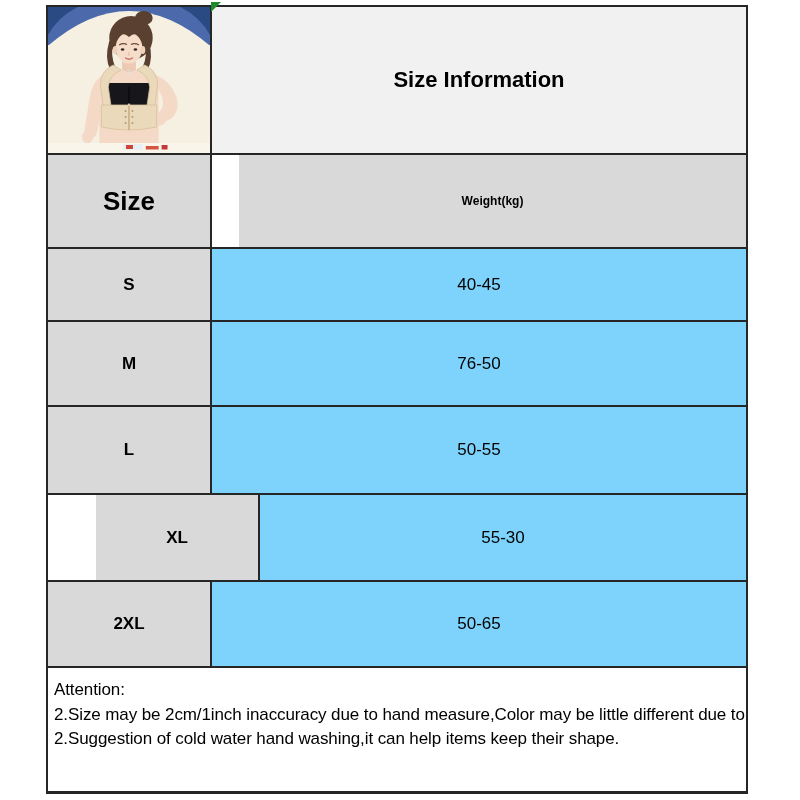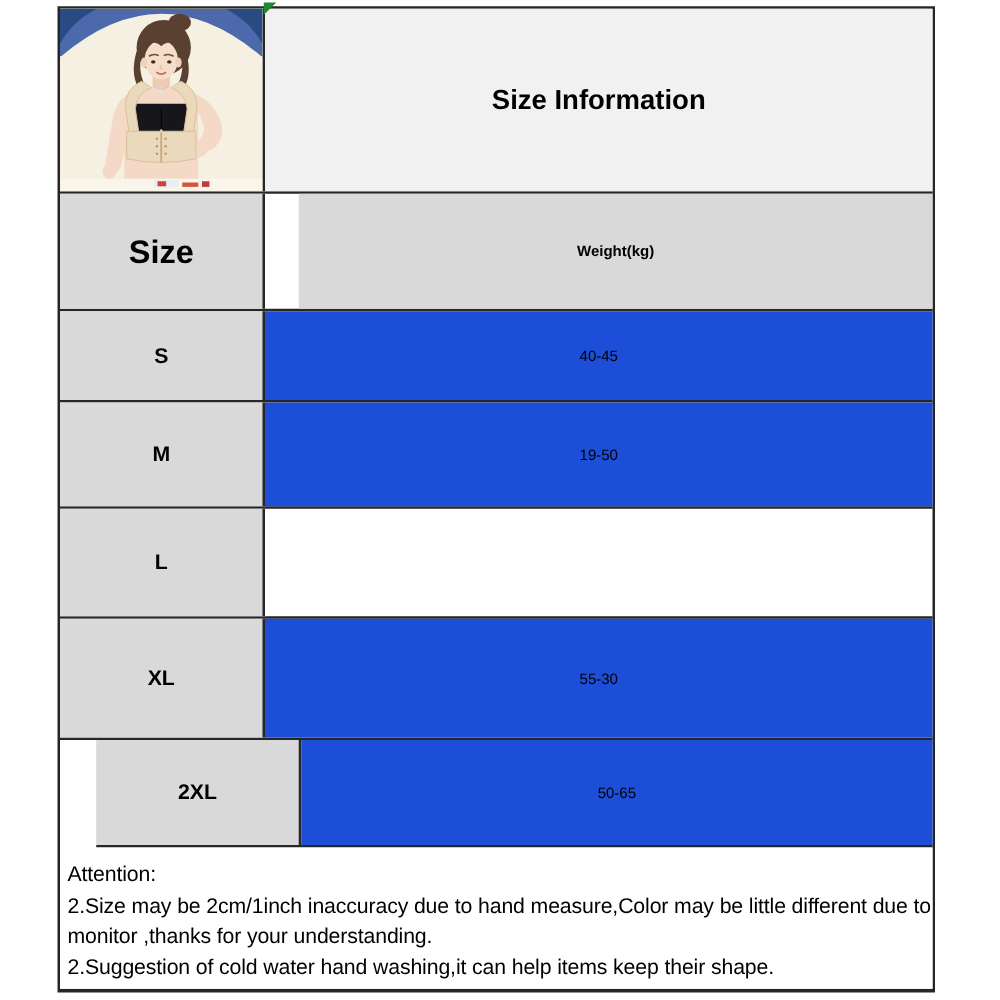--- a/index.html
+++ b/index.html
@@ -21,26 +21,26 @@
   .title-text { font-size:22px; font-weight:bold;text-align:right; }
   .corner-marker {
     position:absolute; top:-5px; left:-1px; width:0; height:0;
     border-top:10px solid #1e8a2d; border-right:10px solid transparent;
   }
   .r-head { height:94px;gap:27px; }
   .r-head .cell { background:#d9d9d9; }
   .size-head { font-size:26px; font-weight:bold; }
   .weight-head { font-size:12px; font-weight:bold; }
   .r-data .col-a { background:#d9d9d9; font-size:17px; font-weight:bold; }
-  .r-data .col-b { background:#1d4ed8; font-size:12px; }
+  .r-data .col-b { background:#7dd3fc; font-size:17px; }
   .r-s  { height:73px; }
   .r-m  { height:85px; }
   .r-l  { height:88px; }
-  .r-xl { height:97px; }
-  .r-2xl{ height:86px;margin-left:29px; }
+  .r-xl { height:87px;padding-left:48px; }
+  .r-2xl{ height:86px; }
   .attention {
     flex:1; background:#ffffff; padding:10px 5px 0 6px;
     font-size:17px; line-height:24.5px; letter-spacing:-0.1px; overflow:hidden;
   }
   .attention div { white-space:nowrap; }
 </style>
 </head>
 <body>
 
 <div class="sheet">
@@ -115,34 +115,34 @@
     <div class="cell col-a size-head">Size</div>
     <div class="cell col-b weight-head">Weight(kg)</div>
   </div>
 
   <div class="row r-data r-s">
     <div class="cell col-a">S</div>
     <div class="cell col-b">40-45</div>
   </div>
   <div class="row r-data r-m">
     <div class="cell col-a">M</div>
-    <div class="cell col-b">19-50</div>
+    <div class="cell col-b">76-50</div>
   </div>
   <div class="row r-data r-l">
     <div class="cell col-a">L</div>
+    <div class="cell col-b">50-55</div>
   </div>
   <div class="row r-data r-xl">
     <div class="cell col-a">XL</div>
     <div class="cell col-b">55-30</div>
   </div>
   <div class="row r-data r-2xl">
     <div class="cell col-a">2XL</div>
     <div class="cell col-b">50-65</div>
   </div>
 
   <div class="attention">
     <div>Attention:</div>
     <div>2.Size may be 2cm/1inch inaccuracy due to hand measure,Color may be little different due to</div>
-    <div>monitor ,thanks for your understanding.</div>
     <div>2.Suggestion of cold water hand washing,it can help items keep their shape.</div>
   </div>
 
 </div>
 
 </body></html>

